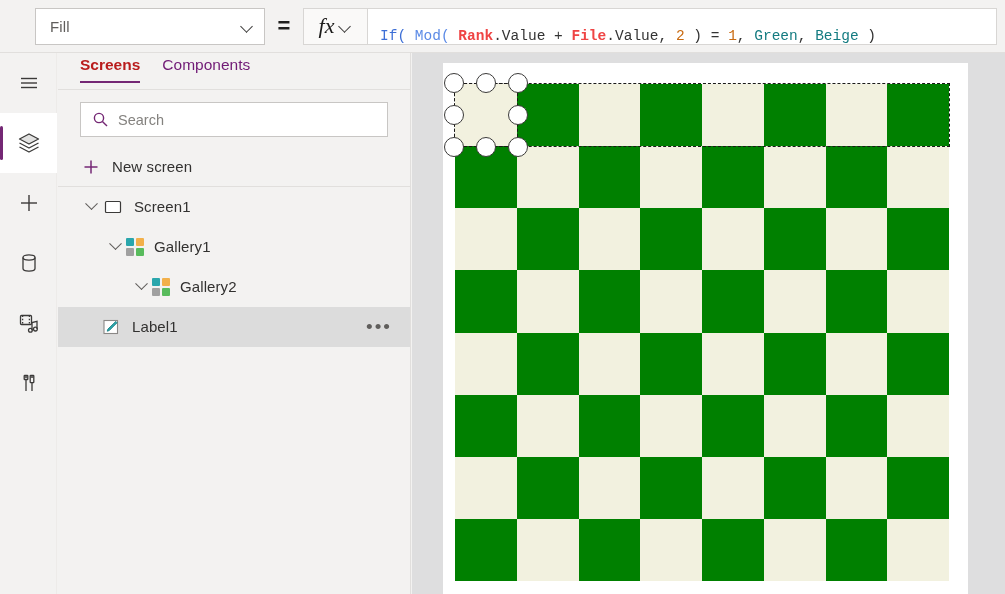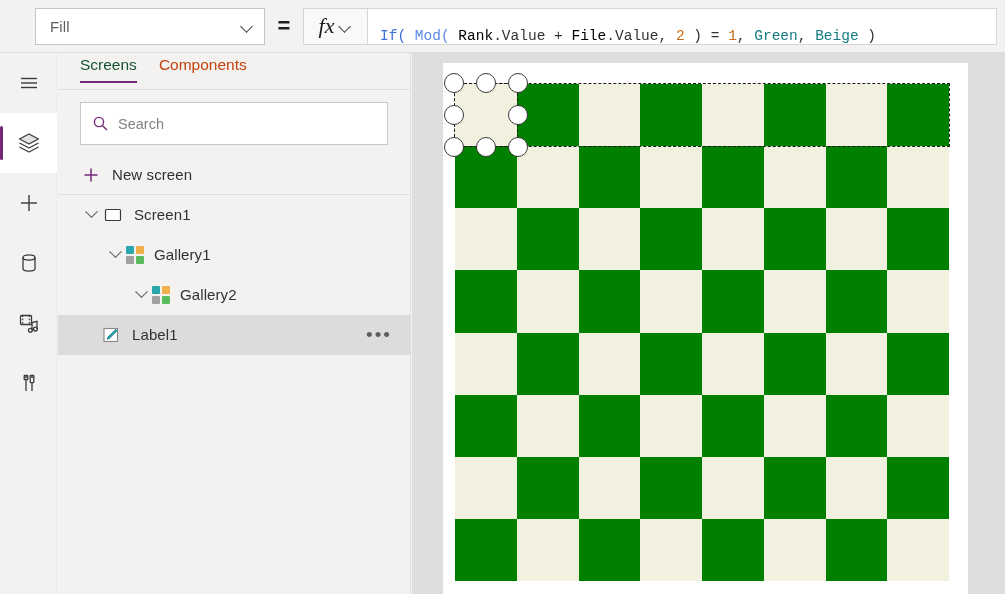--- a/index.html
+++ b/index.html
@@ -67,21 +67,21 @@
     display: flex; align-items: flex-end;
     padding-left: 12px;
     font-family: "Liberation Mono", monospace;
     font-size: 14.5px;
     white-space: pre;
     overflow: hidden;
     cursor: text;
   }
   .tk-fn     { color: #3d6fd6; }
   .tk-ctrl   { color: #5b8ae6; }
-  .tk-ident  { color: #000000; }
+  .tk-ident  { color: #ef4444; font-weight: bold; }
   .tk-prop   { color: #333333; }
   .tk-op     { color: #333333; }
   .tk-num    { color: #c96a10; }
   .tk-const  { color: #137b80; }
   .tk-punct  { color: #333333; }
 
   
   #icon-rail {
     position: absolute; left: 0; top: 53px;
     width: 57px; height: 541px;
@@ -123,32 +123,32 @@
     cursor: pointer;
   }
   #tabs {
     height: 37px;
     display: flex; align-items: flex-start;
     padding-left: 22px;
     border-bottom: 1px solid #e1dfdd;
   }
   .tab {
     position: relative;
-    font-size: 15.5px; color: #c2410c;
+    font-size: 15.5px; color: #701a75;
     padding: 3px 0 9px 0; margin-right: 22px;
     cursor: pointer;
   }
-  .tab.active { font-weight: 400; color: #14532d; }
+  .tab.active { font-weight: 700; color: #b91c1c; }
   .tab.active::after {
     content: ""; position: absolute; left: 0; right: 0; bottom: 0;
     height: 2px; background: #742774;
   }
   #search-wrap { padding: 12px 22px 10px 22px; }
   #search-box {
-    height: 43px; background: #ffffff;
+    height: 35px; background: #ffffff;
     border: 1px solid #c8c6c4;
     display: flex; align-items: center; gap: 9px;
     padding: 6px 11px;
     cursor: text;
   }
   #search-box input {
     flex: 1; border: none; outline: none;
     font-family: "Liberation Sans", sans-serif;
     font-size: 14.5px; color: #323130; background: transparent;
   }

